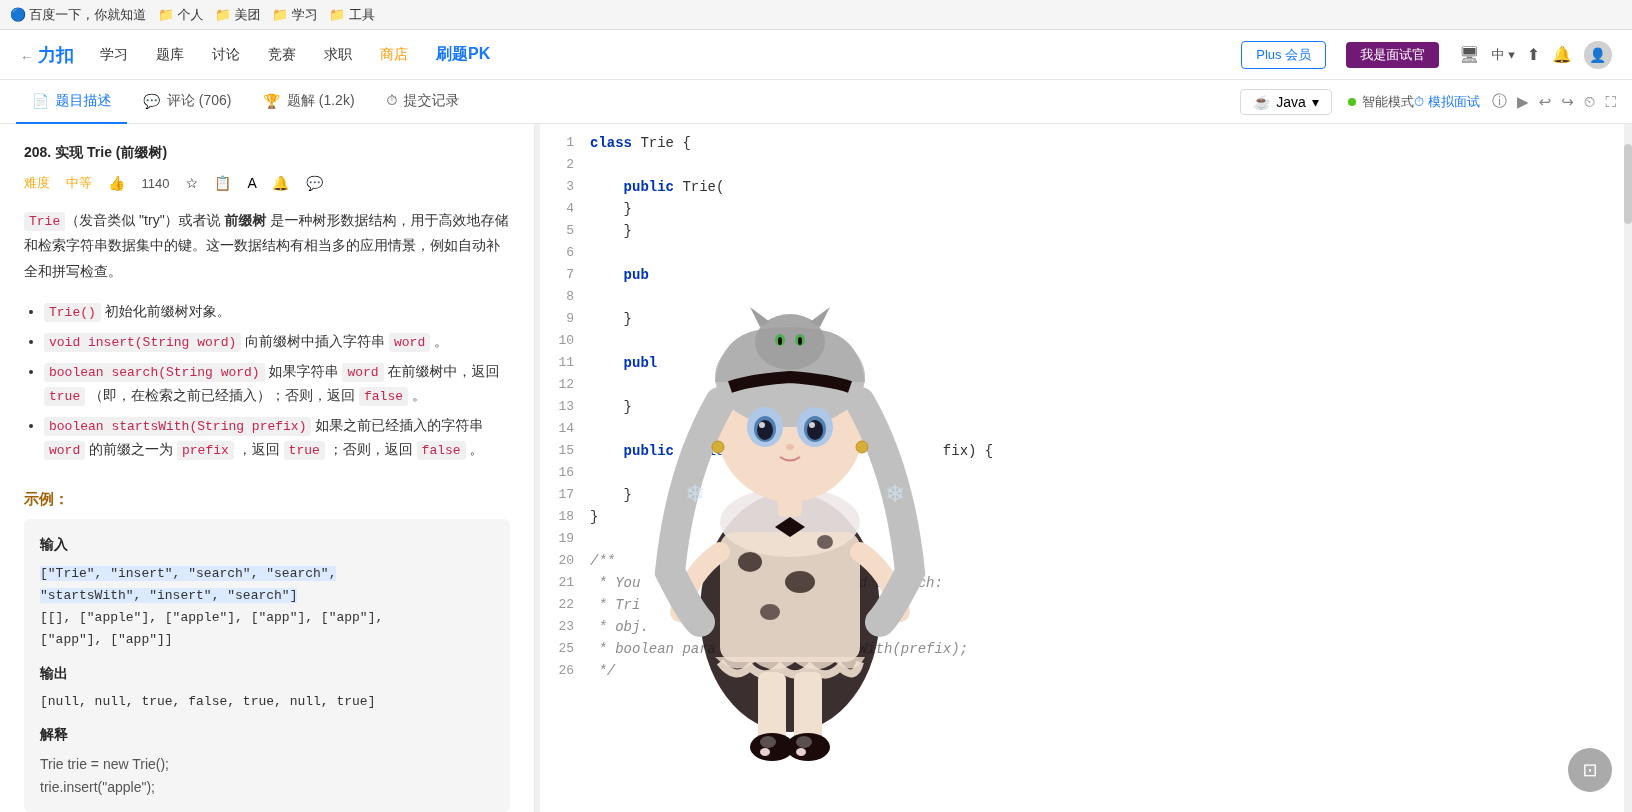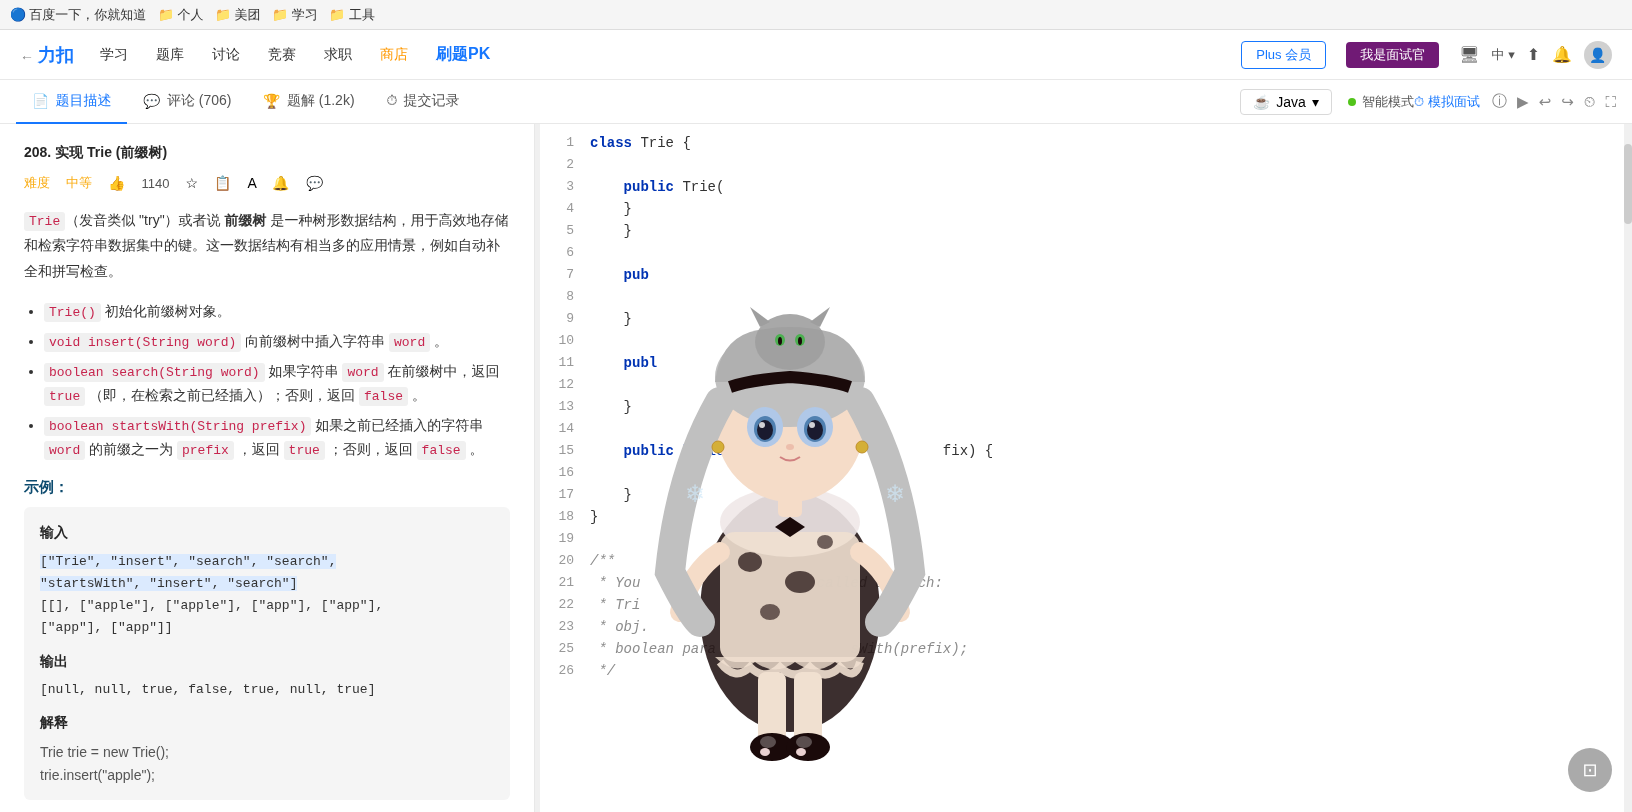--- a/index.html
+++ b/index.html
@@ -100,21 +100,21 @@
     .problem-title { font-size: 14px; font-weight: bold; color: #262626; margin-bottom: 12px; }
     .problem-meta { display: flex; align-items: center; gap: 16px; margin-bottom: 16px; }
     .difficulty { font-size: 13px; color: #faad14; }
     .meta-icon { cursor: pointer; }
     .like-count { color: #555; font-size: 13px; }
     .description { font-size: 14px; color: #333; line-height: 1.8; margin-bottom: 16px; }
     .description p { margin-bottom: 8px; }
     code.inline { background: #f0f0f0; padding: 2px 5px; border-radius: 3px; font-family: 'Courier New', monospace; font-size: 13px; color: #c7254e; }
     .bullet-list { margin-left: 20px; margin-bottom: 12px; }
     .bullet-list li { margin-bottom: 6px; line-height: 1.7; font-size: 14px; color: #333; }
-    .section-title { font-size: 15px; font-weight: bold; color: #0c4a6e; margin-bottom: 10px; margin-top: 16px; }
+    .section-title { font-size: 15px; font-weight: bold; color: #a16207; margin-bottom: 10px; margin-top: 28px; }
     .example-box { background: #f5f5f5; border-radius: 6px; padding: 14px 16px; font-size: 13px; font-family: 'Courier New', monospace; line-height: 1.7; color: #333; }
     .example-label { font-weight: bold; font-size: 14px; color: #262626; margin-bottom: 6px; font-family: sans-serif; }
     .output-section { margin-top: 10px; }
     .explain-section { margin-top: 10px; font-family: sans-serif; }
     .explain-section p { font-size: 14px; color: #555; line-height: 1.6; }
 
     
     .right-panel {
       flex: 1;
       background: #fff;

